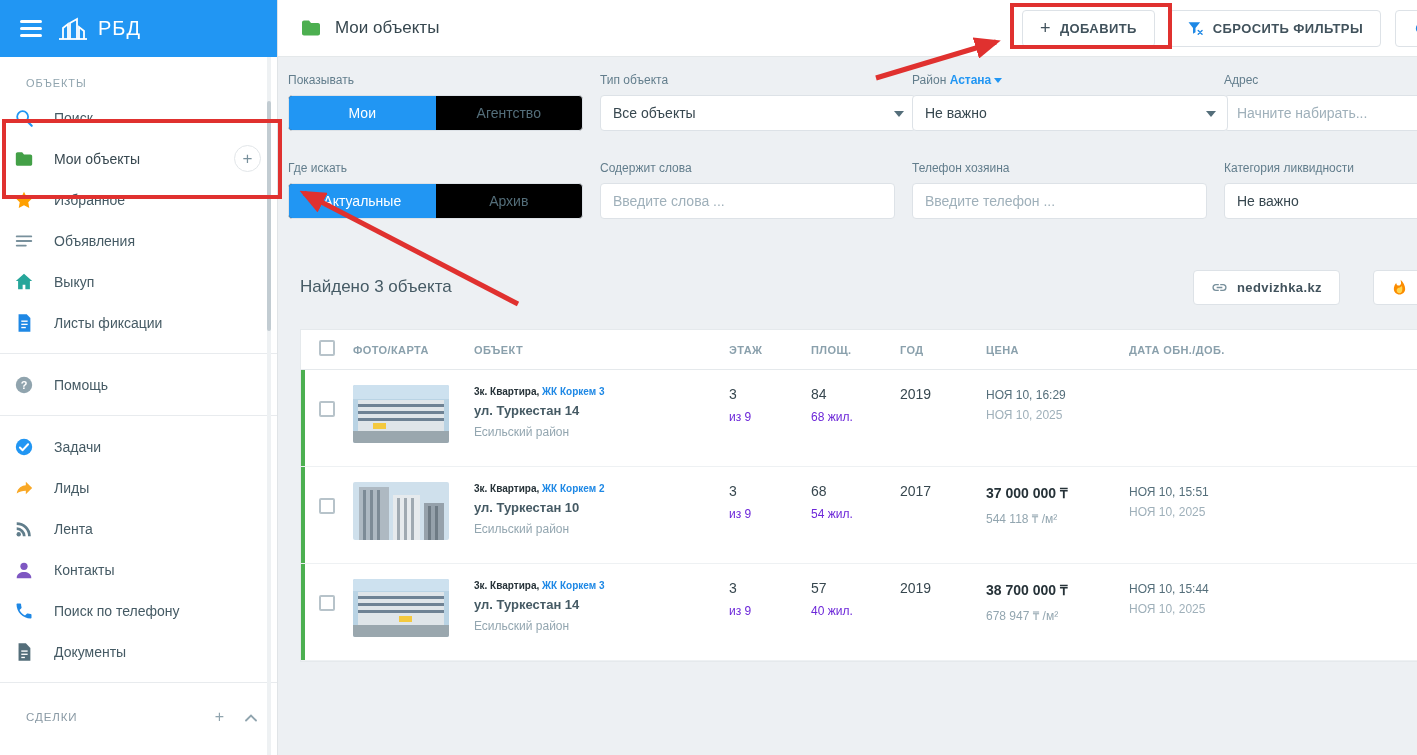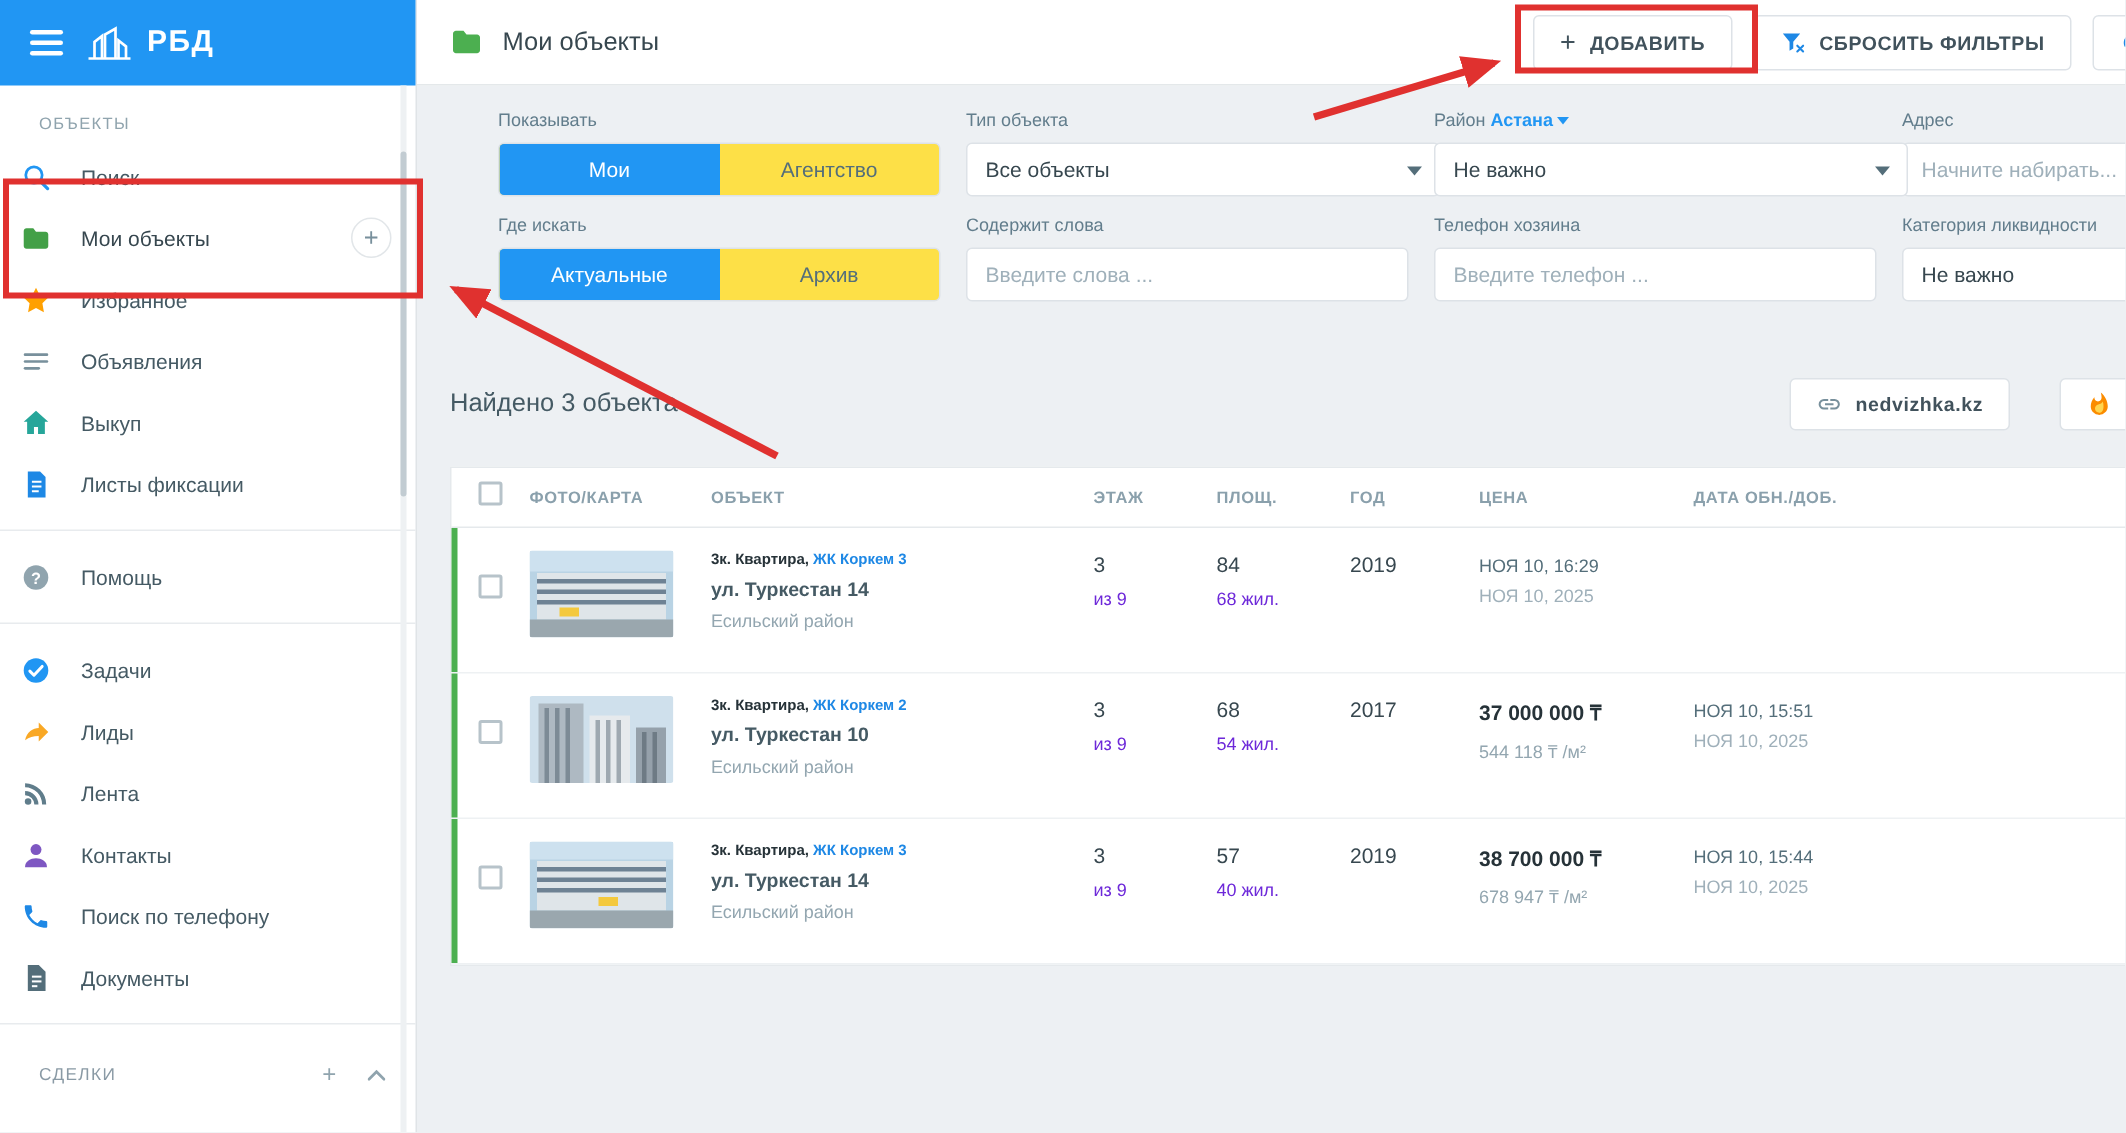--- a/index.html
+++ b/index.html
@@ -6,21 +6,21 @@
   html,body { width:1417px; height:755px; overflow:hidden; }
   body { font-family:"Liberation Sans", sans-serif; background:#edf0f3; position:relative; }
 
   .app { display:flex; width:1417px; height:755px; }
 
   
   .sidebar { width:278px; flex-shrink:0; background:#fff; border-right:1px solid #e0e4e7; position:relative; }
   .sb-header { height:57px; background:#2196f3; display:flex; align-items:center; gap:16px; padding:0 20px; }
   .hamburger { width:22px; cursor:pointer; }
   .hamburger i { display:block; height:3px; background:#fff; border-radius:2px; margin:4px 0; }
-  .brand { color:#fff; font-size:20px; font-weight:bold; letter-spacing:1px; display:flex; align-items:center; gap:10px; }
+  .brand { color:#fff; font-size:20px; font-weight:normal; letter-spacing:1px; display:flex; align-items:center; gap:10px; }
   .sb-section { padding:20px 26px 8px; font-size:11px; color:#90a4ae; letter-spacing:.9px; }
   .s-item { height:41px; display:flex; align-items:center; gap:20px; padding:0 16px 0 14px; font-size:14px; color:#455a64; cursor:pointer; }
   .s-item.active { color:#37474f; }
   .s-icon { width:20px; height:20px; display:flex; align-items:center; justify-content:center; flex-shrink:0; }
   .s-icon svg { width:20px; height:20px; }
   .s-plus { margin-left:auto; width:27px; height:27px; border:1px solid #e2e6e9; border-radius:50%; display:flex; align-items:center; justify-content:center; color:#78909c; font-size:17px; cursor:pointer; }
   .sb-div { border-top:1px solid #e8ebee; margin:10px 0; }
   .deals-row { display:flex; align-items:center; height:48px; padding:0 20px 0 26px; color:#8a9aa5; font-size:11.5px; letter-spacing:.9px; }
   .deals-icons { margin-left:auto; display:flex; gap:20px; align-items:center; color:#90a4ae; }
   .deals-icons span { cursor:pointer; font-size:16px; }
@@ -31,25 +31,25 @@
   .main { flex:1; position:relative; overflow:hidden; }
   .m-header { height:57px; background:#fff; border-bottom:1px solid #e4e8ea; display:flex; align-items:center; padding-left:22px; position:relative; }
   .m-title { display:flex; align-items:center; gap:13px; font-size:17px; color:#37474f; }
   .m-title svg { width:22px; height:20px; }
   .m-actions { position:absolute; left:744px; top:10px; display:flex; gap:14px; white-space:nowrap; }
   .btn { display:inline-flex; align-items:center; gap:9px; height:37px; padding:0 17px; background:#fff; border:1px solid #dde2e7; border-radius:4px; font-size:13px; font-weight:bold; color:#41525c; letter-spacing:.4px; cursor:pointer; font-family:inherit; }
   .btn svg { width:17px; height:17px; }
   .btn .plus-g { font-size:18px; font-weight:normal; color:#41525c; }
 
   
-  .filters { padding:16px 0 24px 10px; display:grid; grid-template-columns:repeat(4,312px); row-gap:12px;margin-left:44px; }
+  .filters { padding:16px 0 24px 10px; display:grid; grid-template-columns:repeat(4,312px); row-gap:30px; }
   .f-label { font-size:12px; color:#627d8c; margin-bottom:8px; }
   .f-label .city { color:#2196f3; cursor:pointer; font-weight:bold; }
   .caret-blue { display:inline-block; width:0; height:0; border-left:4px solid transparent; border-right:4px solid transparent; border-top:5px solid #2196f3; margin-left:3px; vertical-align:middle; cursor:pointer; }
-  .toggle { display:flex; width:295px; height:36px; border:1px solid #dde2e7; border-radius:4px; overflow:hidden; background:#fde047; }
+  .toggle { display:flex; width:295px; height:36px; border:1px solid #dde2e7; border-radius:4px; overflow:hidden; background:#000000; }
   .t-opt { flex:1; display:flex; align-items:center; justify-content:center; font-size:14px; color:#546e7a; cursor:pointer; }
   .t-opt.selected { background:#2196f3; color:#fff; }
   .select { position:relative; width:316px; height:36px; border:1px solid #dde2e7; border-radius:4px; background:#fff; display:flex; align-items:center; padding:0 28px 0 12px; font-size:14px; color:#37474f; cursor:pointer; }
   .select .caret { position:absolute; right:11px; top:15px; width:0; height:0; border-left:5px solid transparent; border-right:5px solid transparent; border-top:6px solid #546e7a; }
   .f-input { width:295px; height:36px; border:1px solid #dde2e7; border-radius:4px; padding:0 12px; font-size:14px; color:#37474f; font-family:inherit; background:#fff; }
   .f-input::placeholder { color:#9fb0ba; }
 
   
   .results-bar { margin:24px 0 0; padding-left:22px; height:40px; display:flex; align-items:center; position:relative; }
   .results-count { font-size:17px; color:#455a64; }

